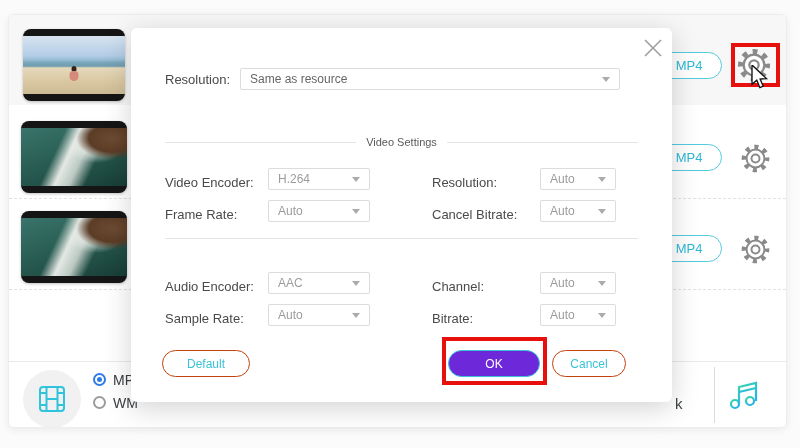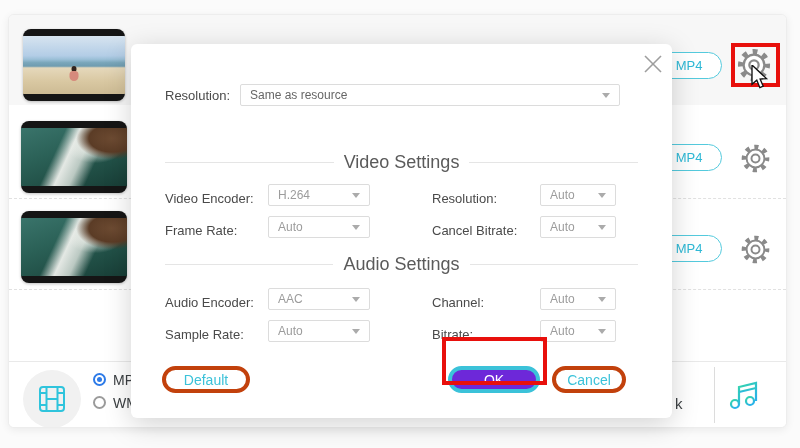--- a/index.html
+++ b/index.html
@@ -61,48 +61,48 @@
   .radio.on { border:2px solid #2e7be8; }
   .radio.on::after { content:""; position:absolute; left:2px; top:2px; width:5px; height:5px; border-radius:50%; background:#2e7be8; }
   .radio.off { border:2px solid #9b9b9b; }
   .radio-label { font-size:14px; color:#3c4043; }
   .partial-text { position:absolute; left:666px; top:380px; font-size:15px; color:#3c4043; }
   .vdivider { position:absolute; left:705px; top:352px; width:1px; height:56px; background:#dcdcdc; }
   .music-icon { position:absolute; left:716px; top:360px; width:40px; height:40px; }
 
   
   .dialog {
-    position:absolute; left:131px; top:44px; width:541px; height:374px;
+    position:absolute; left:131px; top:28px; width:541px; height:374px;
     background:#fff; border-radius:6px; box-shadow:0 6px 28px rgba(0,0,0,0.18);
     z-index:10;
   }
   .close-btn { position:absolute; left:510px; top:8px; width:24px; height:24px; cursor:pointer; }
   .res-row { position:absolute; left:34px; top:40px; width:473px; display:flex; align-items:center; }
   .field-label { font-size:13px; color:#4a4a4a; }
   .res-row .field-label { width:75px; }
   .select {
     height:22px; border:1px solid #dcdcdc; border-radius:2px; background:#fff;
     display:flex; align-items:center; justify-content:space-between; padding:0 9px;
     font-size:12px; color:#9c9c9c;
   }
   .select.res-select { width:380px; margin-left:0; color:#666; }
   .arrow { width:0; height:0; border-left:4px solid transparent; border-right:4px solid transparent; border-top:5px solid #ababab; }
   .section-hdr { position:absolute; left:34px; width:473px; display:flex; align-items:center; }
   .hdr-video { top:108px; } .hdr-audio { top:210px; }
   .section-hdr .line { flex:1; height:1px; background:#e5e5e5; }
-  .section-hdr .txt { font-size:18px; color:#5a5a5a; padding:0 10px; }
+  .section-hdr .txt { font-size:11px; color:#5a5a5a; padding:0 10px; }
   .grid-row { position:absolute; left:34px; width:473px; height:22px; display:flex; align-items:flex-end; }
   .gr-1 { top:140px; } .gr-2 { top:172px; } .gr-3 { top:244px; } .gr-4 { top:276px; }
   .grid-row .label-a { width:103px; }
   .grid-row .select-a { width:102px;gap:32px; }
   .grid-row .label-b { width:108px; margin-left:62px; }
   .grid-row .select-b { width:76px; }
   .dlg-btn {
-    position:absolute; top:322px; height:27px; border-radius:14px; border:4px solid #c2410c;
-    background:#fff; color:#3bc2d9; font-size:14px; display:flex; align-items:center; justify-content:center;
+    position:absolute; top:322px; height:27px; border-radius:14px; border:1px solid #c2410c;
+    background:#fff; color:#3bc2d9; font-size:12px; display:flex; align-items:center; justify-content:center;
     cursor:pointer;
   }
   .btn-default { left:31px;  width:88px; }
   .btn-ok      { left:317px; width:92px; background:#6d28d9; border-color:#3bc2d9; color:#fff; }
   .btn-cancel  { left:421px; width:74px; }
 
   
   .red-box { position:absolute; border:4px solid #e8100c; z-index:20; }
   .red-box-gear { left:731px; top:43px; width:49px; height:44px; }
   .red-box-ok   { left:442px; top:337px; width:105px; height:48px; }
@@ -241,21 +241,20 @@
     </div>
     <span class="field-label label-b">Cancel Bitrate:</span>
     <div class="select select-b">
       <span>Auto</span>
       <span class="arrow"></span>
     </div>
   </div>
 
   <div class="section-hdr hdr-audio">
     <span class="line"></span>
-    <span class="txt">Audio Settings</span>
     <span class="line"></span>
   </div>
 
   <div class="grid-row gr-3">
     <span class="field-label label-a">Audio Encoder:</span>
     <div class="select select-a">
       <span>AAC</span>
       <span class="arrow"></span>
     </div>
     <span class="field-label label-b">Channel:</span>

